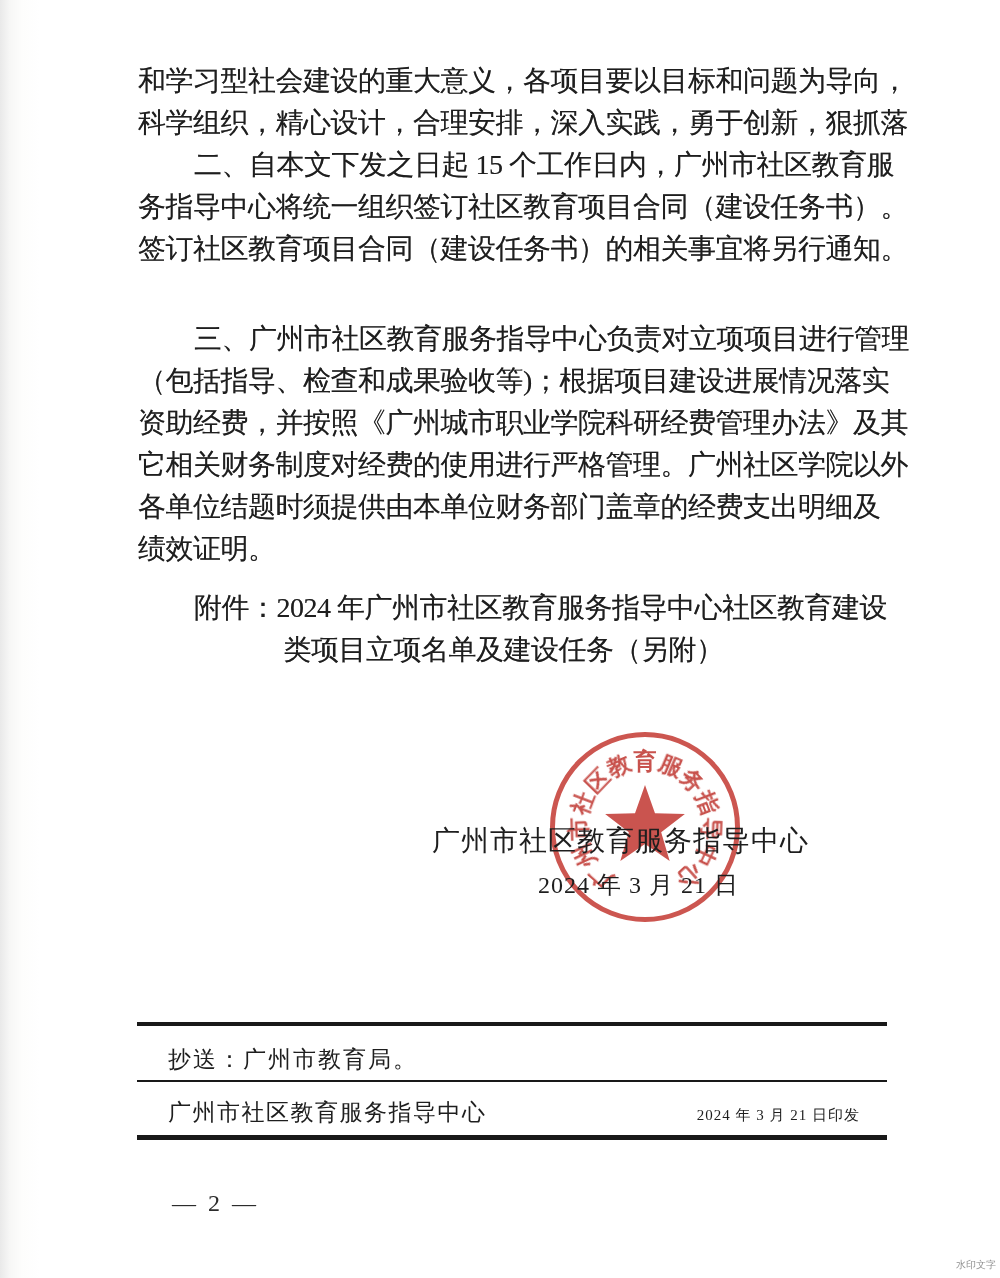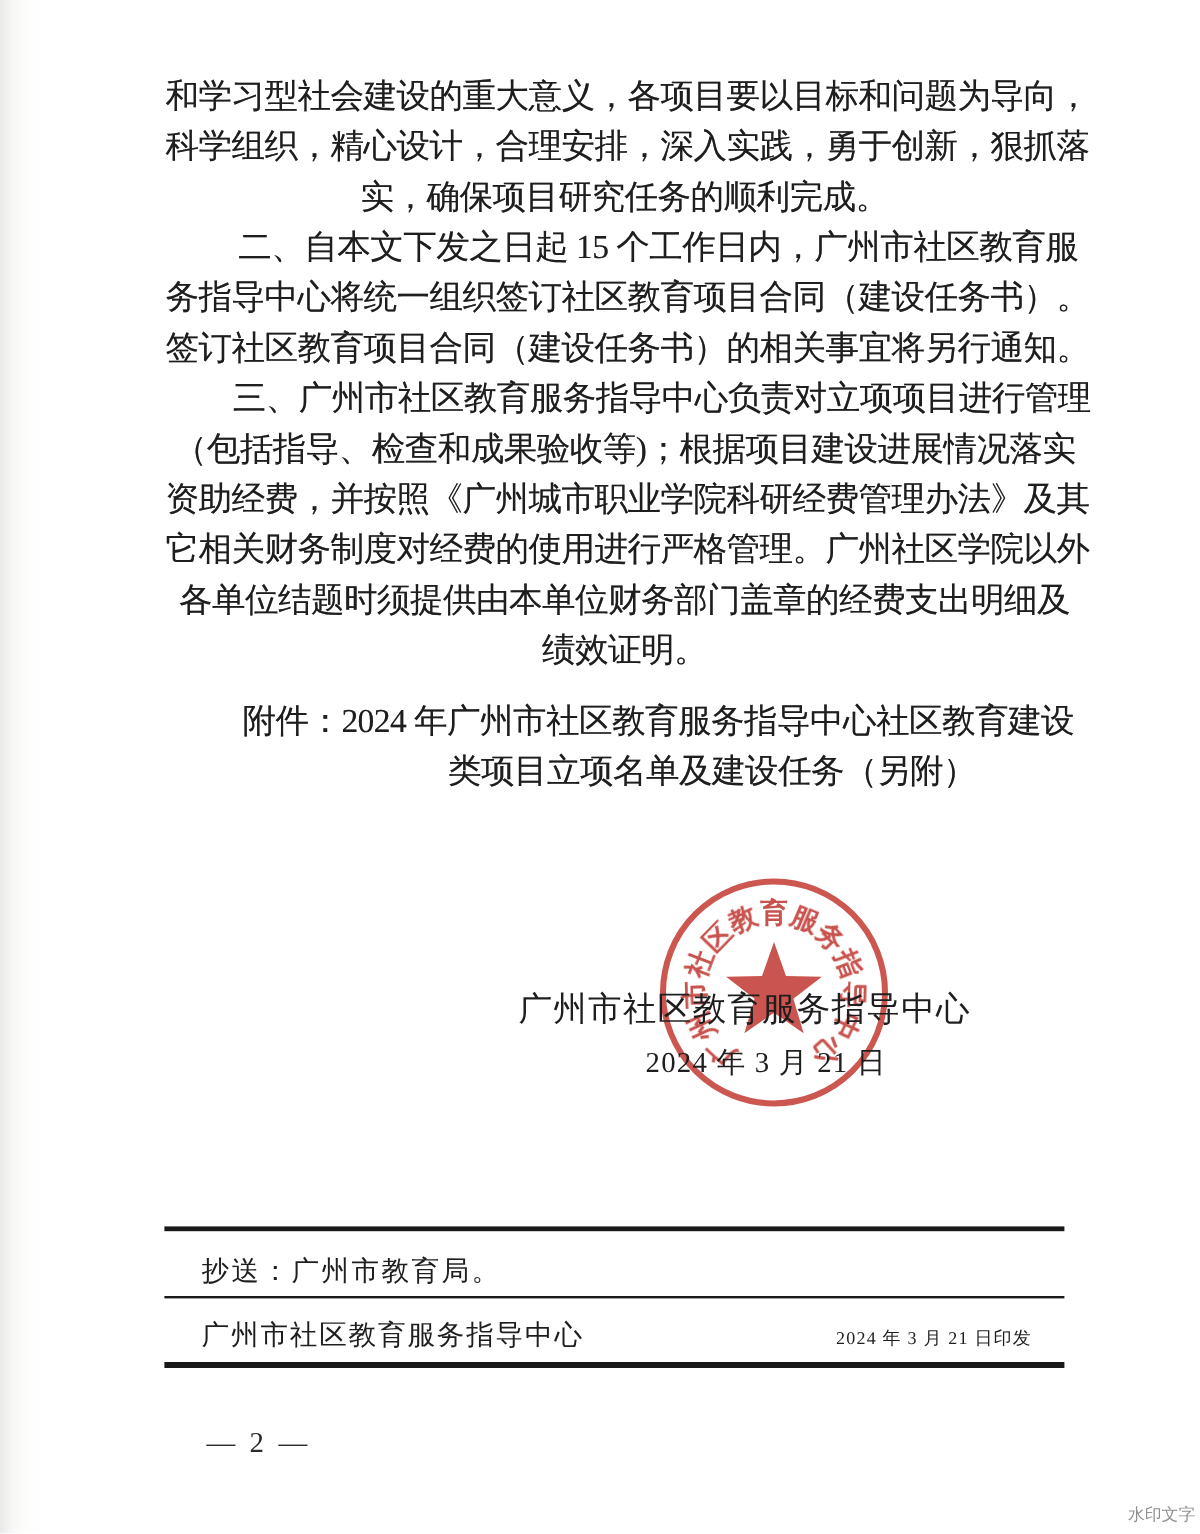--- a/index.html
+++ b/index.html
@@ -16,21 +16,20 @@
   }
   
   .doc-body{
     position:absolute;left:138px;top:60px;width:765px;
   }
   .bline{
     height:42px;line-height:42px;
     font-size:28px;letter-spacing:-0.5px;
     white-space:nowrap;color:#1e1e1e;
     text-shadow:0 0 0.4px rgba(30,30,30,.55);
-    text-align:center;
   }
   
   .sig-org{
     position:absolute;left:432px;top:822px;
     font-size:28px;letter-spacing:1px;white-space:nowrap;color:#1e1e1e;
   }
   .sig-date{
     position:absolute;left:538px;top:869px;
     font-size:24px;letter-spacing:1px;white-space:nowrap;color:#1e1e1e;
   }
@@ -69,37 +68,36 @@
     display:flex;justify-content:space-between;align-items:baseline;
   }
   .print-issuer{font-size:23px;letter-spacing:1.5px;white-space:nowrap;color:#1e1e1e;}
   .print-date{font-size:15px;letter-spacing:1px;white-space:nowrap;color:#1e1e1e;}
   .page-num{
     position:absolute;left:172px;top:1190px;
     font-size:24px;letter-spacing:3px;color:#2c2c2c;white-space:nowrap;
   }
   .watermark{
     position:absolute;right:4px;bottom:6px;
-    font-size:14px;color:#8f8f8f;letter-spacing:0px;
+    font-size:10px;color:#8f8f8f;letter-spacing:0px;
     font-family:"Liberation Serif","DejaVu Serif",serif;
   }
 </style>
 </head>
 <body>
 
 <div class="page">
 
   <div class="doc-body">
       <div class="bline" style="padding-left: 0px;">和学习型社会建设的重大意义，各项目要以目标和问题为导向，</div>
       <div class="bline" style="padding-left: 0px;">科学组织，精心设计，合理安排，深入实践，勇于创新，狠抓落</div>
-      <div class="bline" style="padding-left: 0px;">实，确保项目研究任务的顺利完成。</div>
       <div class="bline" style="padding-left: 56px;">二、自本文下发之日起 15 个工作日内，广州市社区教育服</div>
       <div class="bline" style="padding-left: 0px;">务指导中心将统一组织签订社区教育项目合同（建设任务书）。</div>
       <div class="bline" style="padding-left: 0px;">签订社区教育项目合同（建设任务书）的相关事宜将另行通知。</div>
-      <div class="bline" style="padding-left: 56px;">三、广州市社区教育服务指导中心负责对立项项目进行管理</div>
+      <div class="bline" style="padding-left: 56px; margin-top: 48px;">三、广州市社区教育服务指导中心负责对立项项目进行管理</div>
       <div class="bline" style="padding-left: 0px;">（包括指导、检查和成果验收等)；根据项目建设进展情况落实</div>
       <div class="bline" style="padding-left: 0px;">资助经费，并按照《广州城市职业学院科研经费管理办法》及其</div>
       <div class="bline" style="padding-left: 0px;">它相关财务制度对经费的使用进行严格管理。广州社区学院以外</div>
       <div class="bline" style="padding-left: 0px;">各单位结题时须提供由本单位财务部门盖章的经费支出明细及</div>
       <div class="bline" style="padding-left: 0px;">绩效证明。</div>
       <div class="bline" style="padding-left: 56px; margin-top: 17px;">附件：2024 年广州市社区教育服务指导中心社区教育建设</div>
       <div class="bline" style="padding-left: 145.6px;">类项目立项名单及建设任务（另附）</div>
     </div>
 
   <div class="seal">

